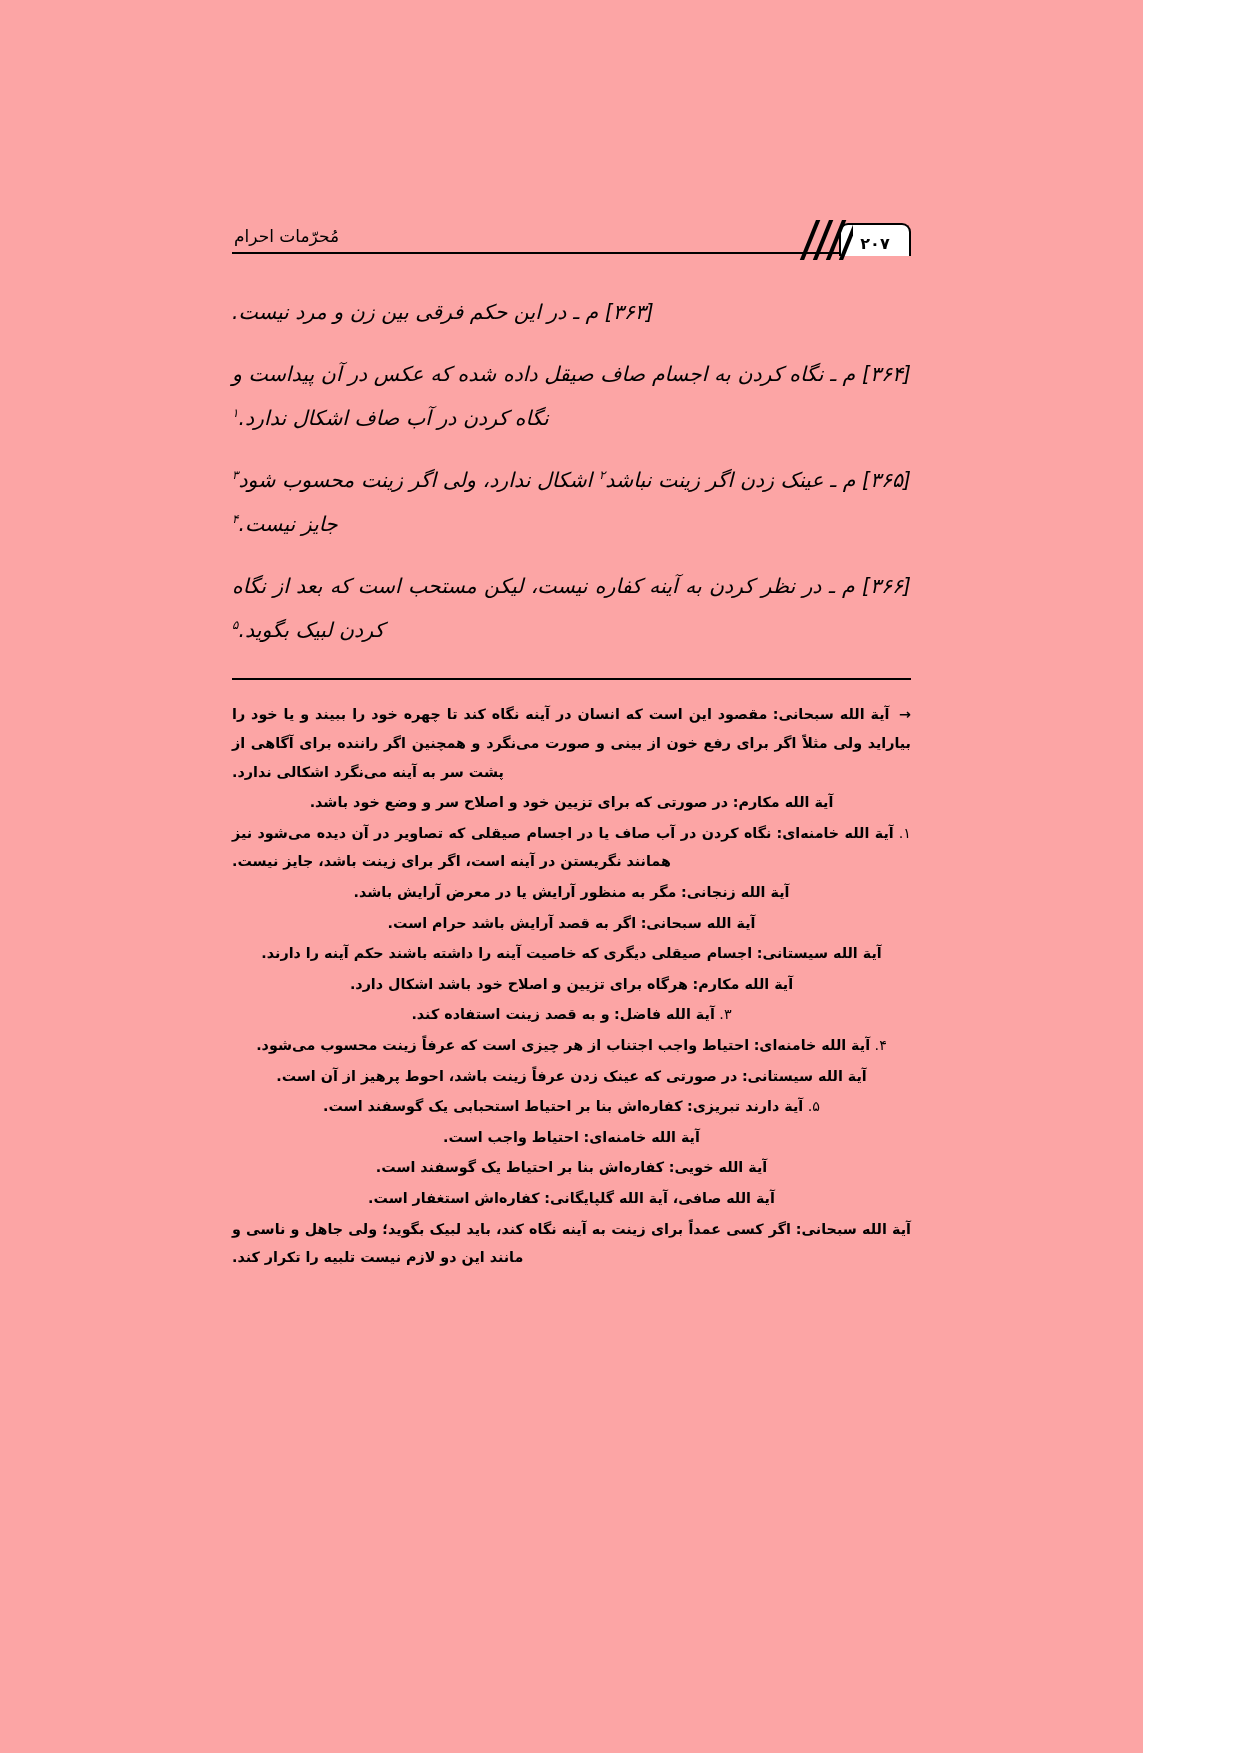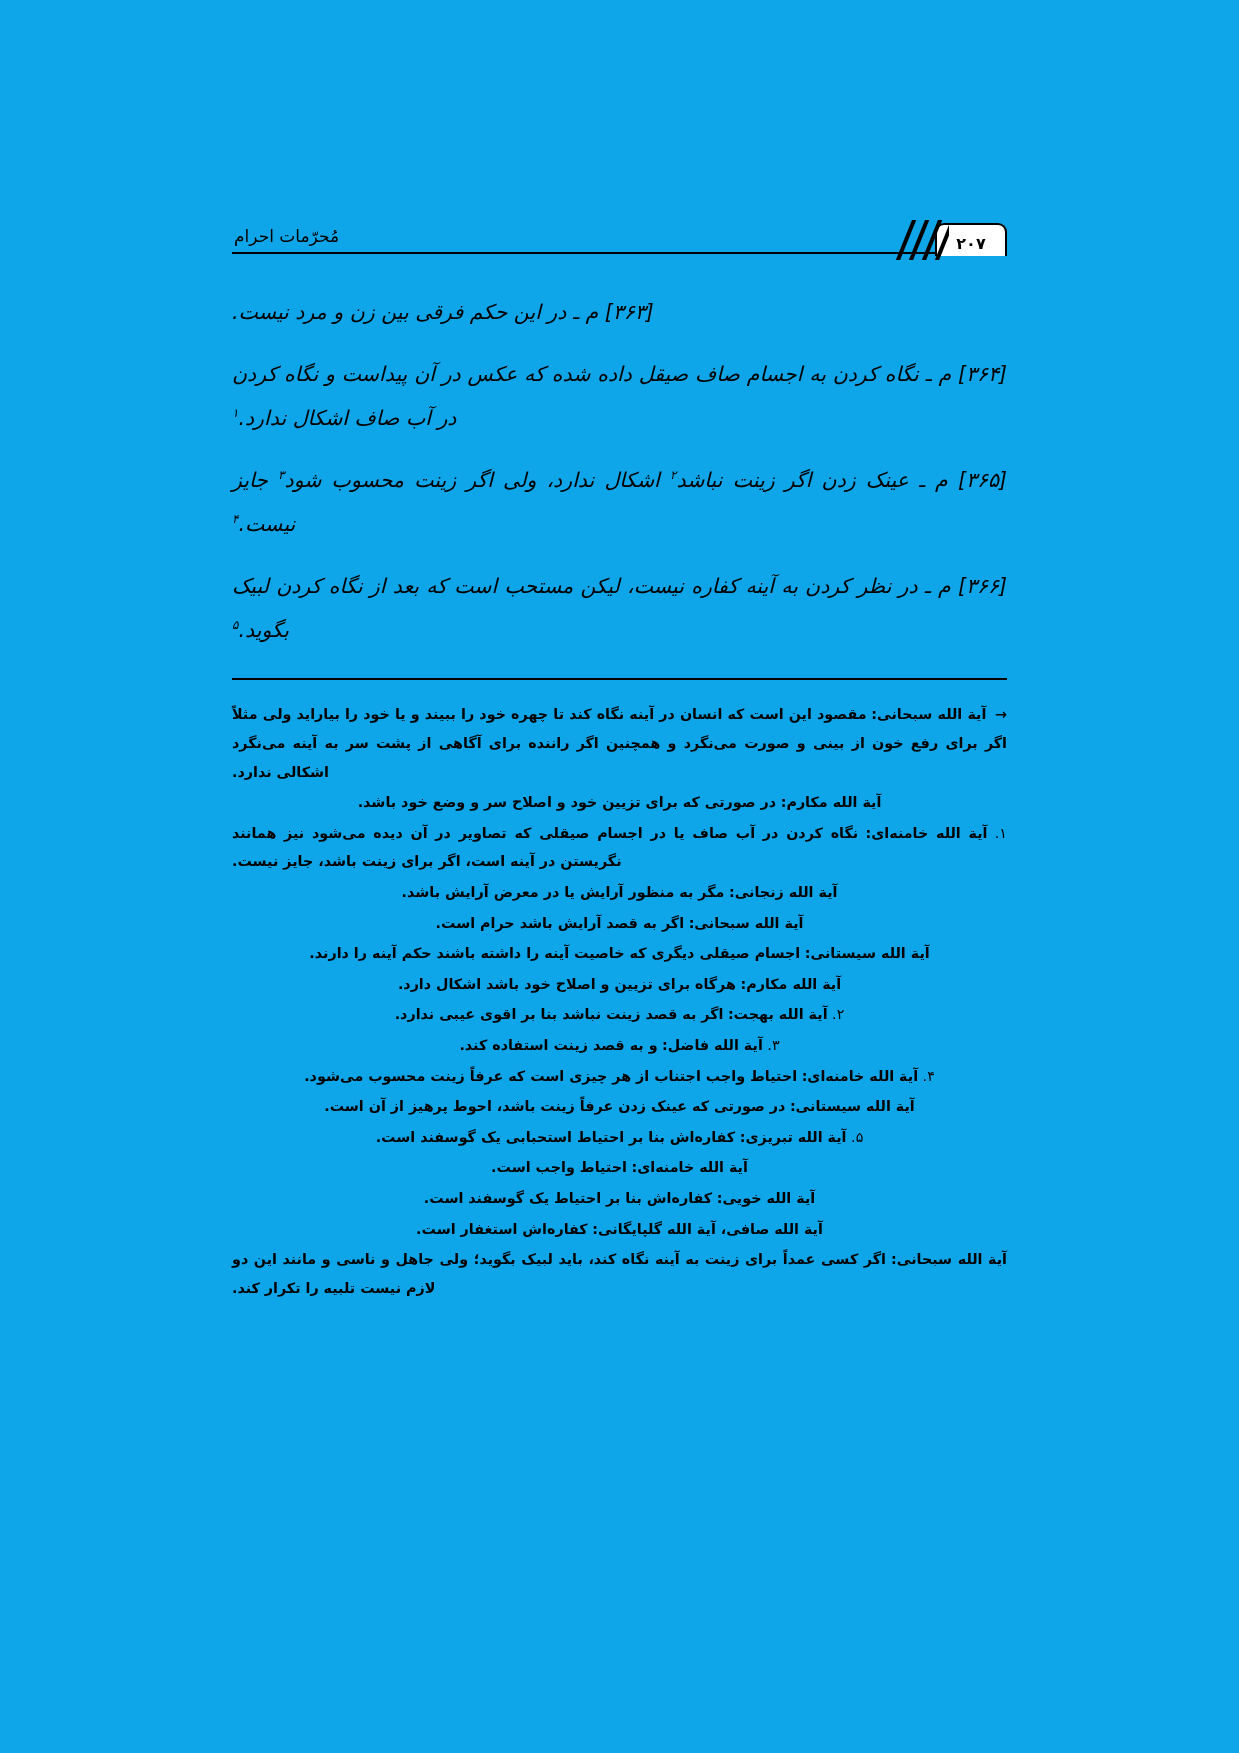--- a/index.html
+++ b/index.html
@@ -13,23 +13,23 @@
     height: 1753px;
     position: relative;
     font-family: "DejaVu Sans", "Liberation Sans", sans-serif;
     color: #000000;
     overflow: hidden;
   }
 
   .page {
     position: absolute;
     top: 0; left: 0;
-    width: 1239px;
+    width: 1143px;
     height: 1753px;
-    background: #0ea5e9;
+    background: #fca5a5;
   }
 
   .content {
     position: absolute;
     right: 232px;
     left: 232px;
     top: 210px;
     direction: rtl;
     text-align: justify;
   }
@@ -211,29 +211,28 @@
       <div class="fn"><span class="fn-marker">۱.</span> <span class="fn-src">آیة الله خامنه‌ای:</span> <span class="fn-text">نگاه کردن در آب صاف یا در اجسام صیقلی که تصاویر در آن دیده می‌شود نیز همانند نگریستن در آینه است، اگر برای زینت باشد، جایز نیست.</span></div>
 
       <div class="fn center-ish"><span class="fn-src">آیة الله زنجانی:</span> <span class="fn-text">مگر به منظور آرایش یا در معرض آرایش باشد.</span></div>
 
       <div class="fn center-ish"><span class="fn-src">آیة الله سبحانی:</span> <span class="fn-text">اگر به قصد آرایش باشد حرام است.</span></div>
 
       <div class="fn center-ish"><span class="fn-src">آیة الله سیستانی:</span> <span class="fn-text">اجسام صیقلی دیگری که خاصیت آینه را داشته باشند حکم آینه را دارند.</span></div>
 
       <div class="fn center-ish"><span class="fn-src">آیة الله مکارم:</span> <span class="fn-text">هرگاه برای تزیین و اصلاح خود باشد اشکال دارد.</span></div>
 
-      <div class="fn center-ish"><span class="fn-marker">۲.</span> <span class="fn-src">آیة الله بهجت:</span> <span class="fn-text">اگر به قصد زینت نباشد بنا بر اقوی عیبی ندارد.</span></div>
 
       <div class="fn center-ish"><span class="fn-marker">۳.</span> <span class="fn-src">آیة الله فاضل:</span> <span class="fn-text">و به قصد زینت استفاده کند.</span></div>
 
       <div class="fn center-ish"><span class="fn-marker">۴.</span> <span class="fn-src">آیة الله خامنه‌ای:</span> <span class="fn-text">احتیاط واجب اجتناب از هر چیزی است که عرفاً زینت محسوب می‌شود.</span></div>
 
       <div class="fn center-ish"><span class="fn-src">آیة الله سیستانی:</span> <span class="fn-text">در صورتی که عینک زدن عرفاً زینت باشد، احوط پرهیز از آن است.</span></div>
 
-      <div class="fn center-ish"><span class="fn-marker">۵.</span> <span class="fn-src">آیة الله تبریزی:</span> <span class="fn-text">کفاره‌اش بنا بر احتیاط استحبابی یک گوسفند است.</span></div>
+      <div class="fn center-ish"><span class="fn-marker">۵.</span> <span class="fn-src">آیة دارند تبریزی:</span> <span class="fn-text">کفاره‌اش بنا بر احتیاط استحبابی یک گوسفند است.</span></div>
 
       <div class="fn center-ish"><span class="fn-src">آیة الله خامنه‌ای:</span> <span class="fn-text">احتیاط واجب است.</span></div>
 
       <div class="fn center-ish"><span class="fn-src">آیة الله خویی:</span> <span class="fn-text">کفاره‌اش بنا بر احتیاط یک گوسفند است.</span></div>
 
       <div class="fn center-ish"><span class="fn-src">آیة الله صافی، آیة الله گلپایگانی:</span> <span class="fn-text">کفاره‌اش استغفار است.</span></div>
 
       <div class="fn"><span class="fn-src">آیة الله سبحانی:</span> <span class="fn-text">اگر کسی عمداً برای زینت به آینه نگاه کند، باید لبیک بگوید؛ ولی جاهل و ناسی و مانند این دو لازم نیست تلبیه را تکرار کند.</span></div>
 
     </div>

